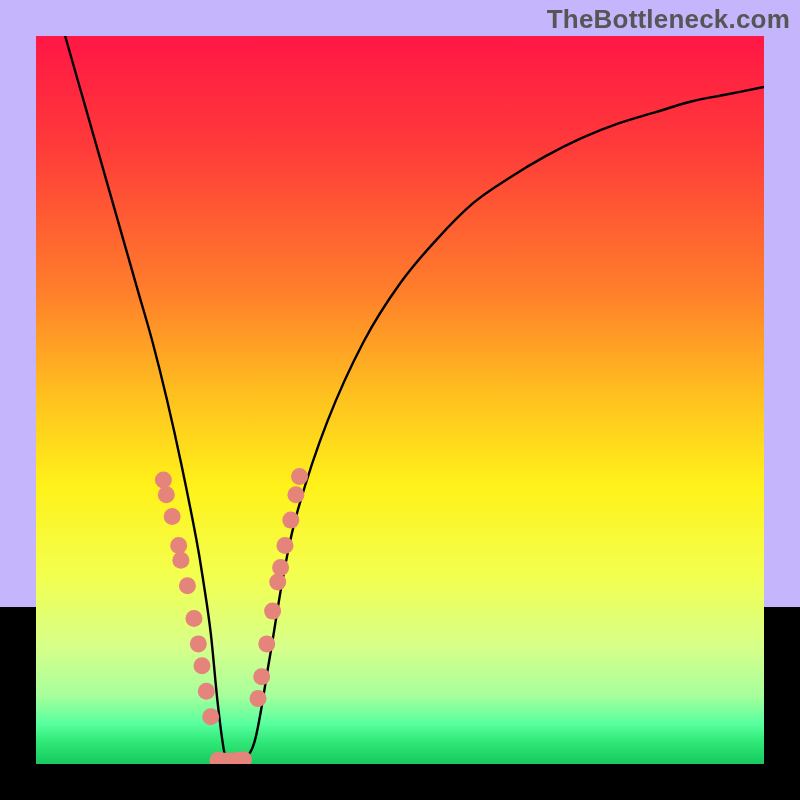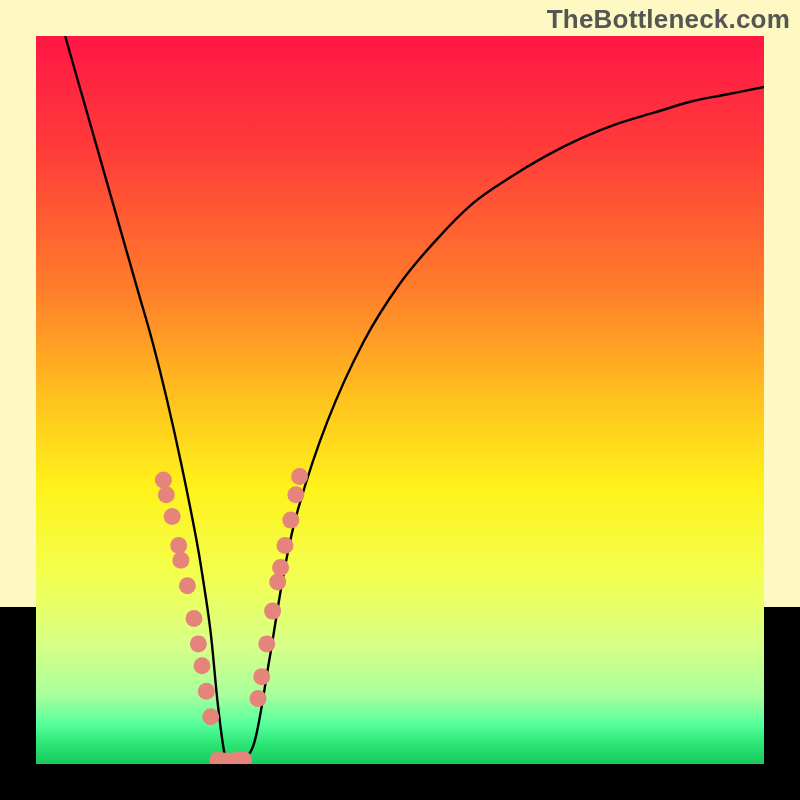--- a/index.html
+++ b/index.html
@@ -10,21 +10,21 @@
     overflow: hidden;
     background: #000;
     font-family: Arial, Helvetica, sans-serif;
   }
   .frame {
     position: absolute;
     top: 0;
     left: 0;
     width: 800px;
     height: 607px;
-    background: #fef9c3;
+    background: #c4b5fd;
   }
   .watermark {
     position: absolute;
     top: 4px;
     right: 10px;
     color: #565656;
     font-size: 26px;
     font-weight: 600;
     letter-spacing: 0.2px;
     z-index: 10;

